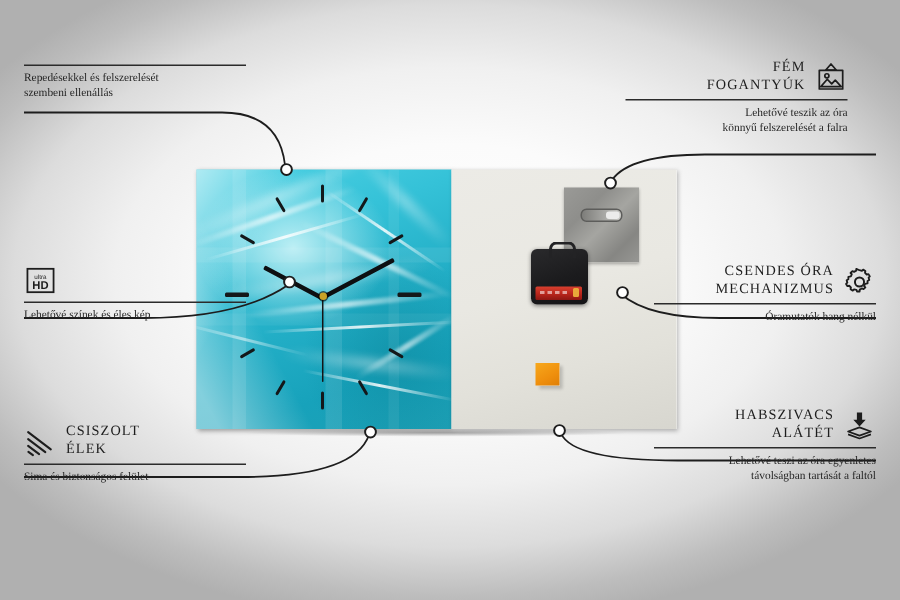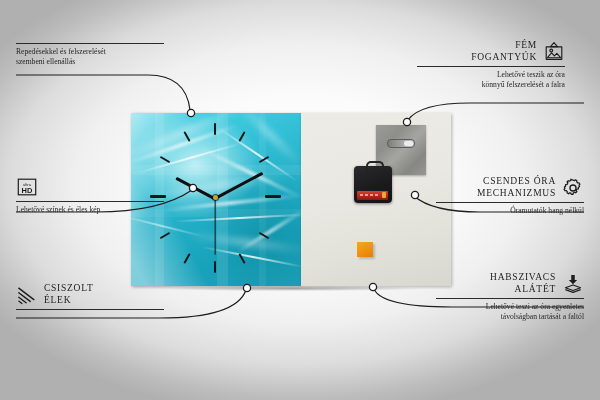--- a/index.html
+++ b/index.html
@@ -215,20 +215,21 @@
           <path d="M3 4.5L19.5 17"></path>
             <path d="M3 9.5L15.5 19"></path>
             <path d="M3 14.5L11 20.5"></path>
             <path d="M3.2 18.8L6.5 21.2"></path>
         </svg>
       </span>
       <span class="title">CSISZOLT
 ÉLEK</span>
     </div>
     <div class="rule"></div>
+    <div class="desc">Sima és biztonságos felület</div>
   </div>
 
   <div class="callout" style="left:417px;top:40px;width:148px;">
     <div class="hdr right">
       <span class="title right">FÉM
 FOGANTYÚK</span>
       <span class="icon">
         <svg viewBox="0 0 24 24" fill="none" stroke="#1d1d1d" stroke-width="1.25" stroke-linejoin="round">
           <path d="M12 1.8L8.2 6.2h7.6z"></path>
           <rect x="3.5" y="6.4" width="17" height="13.6"></rect>

